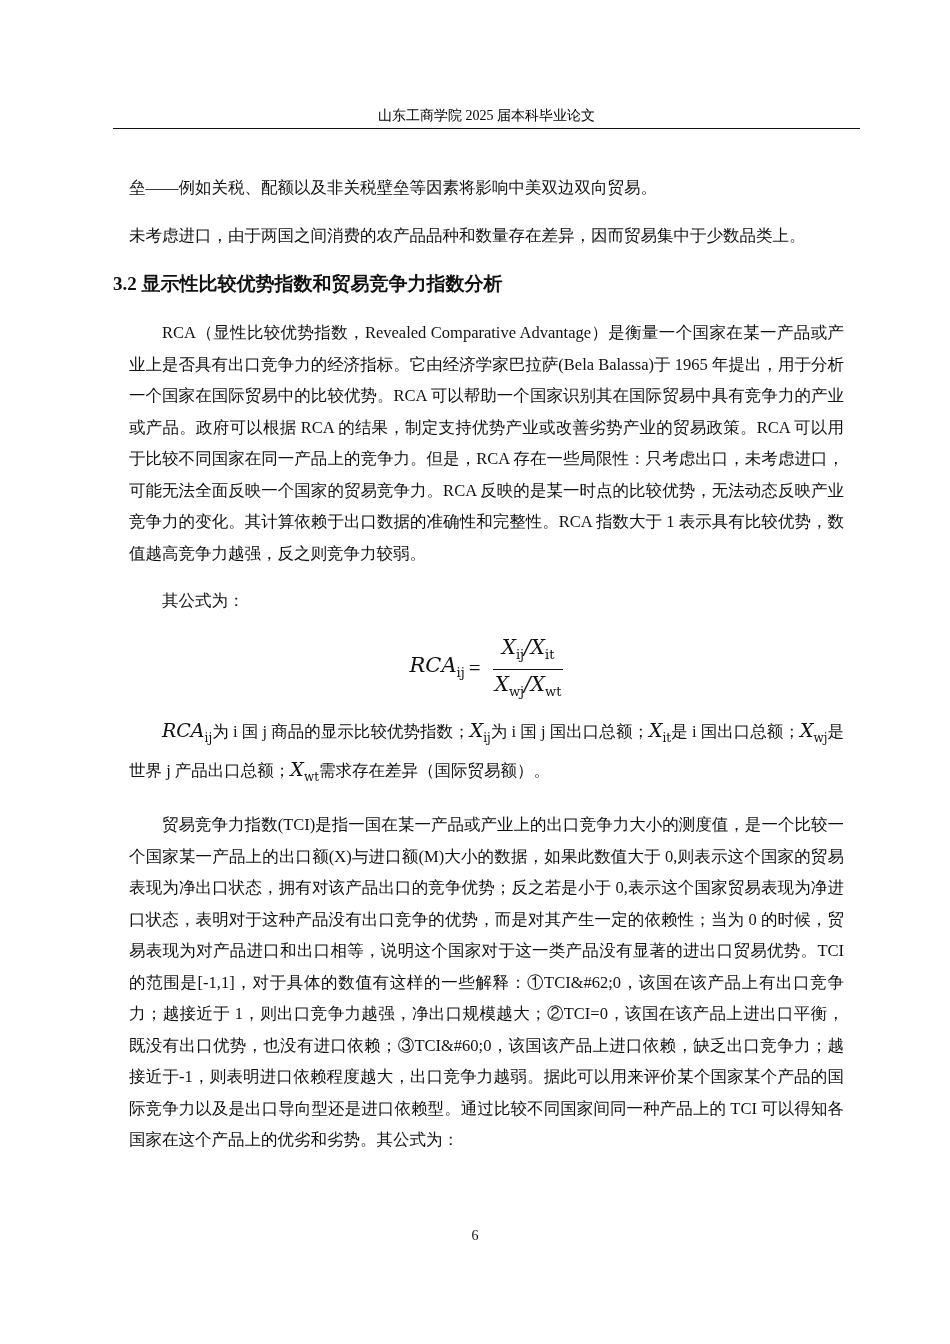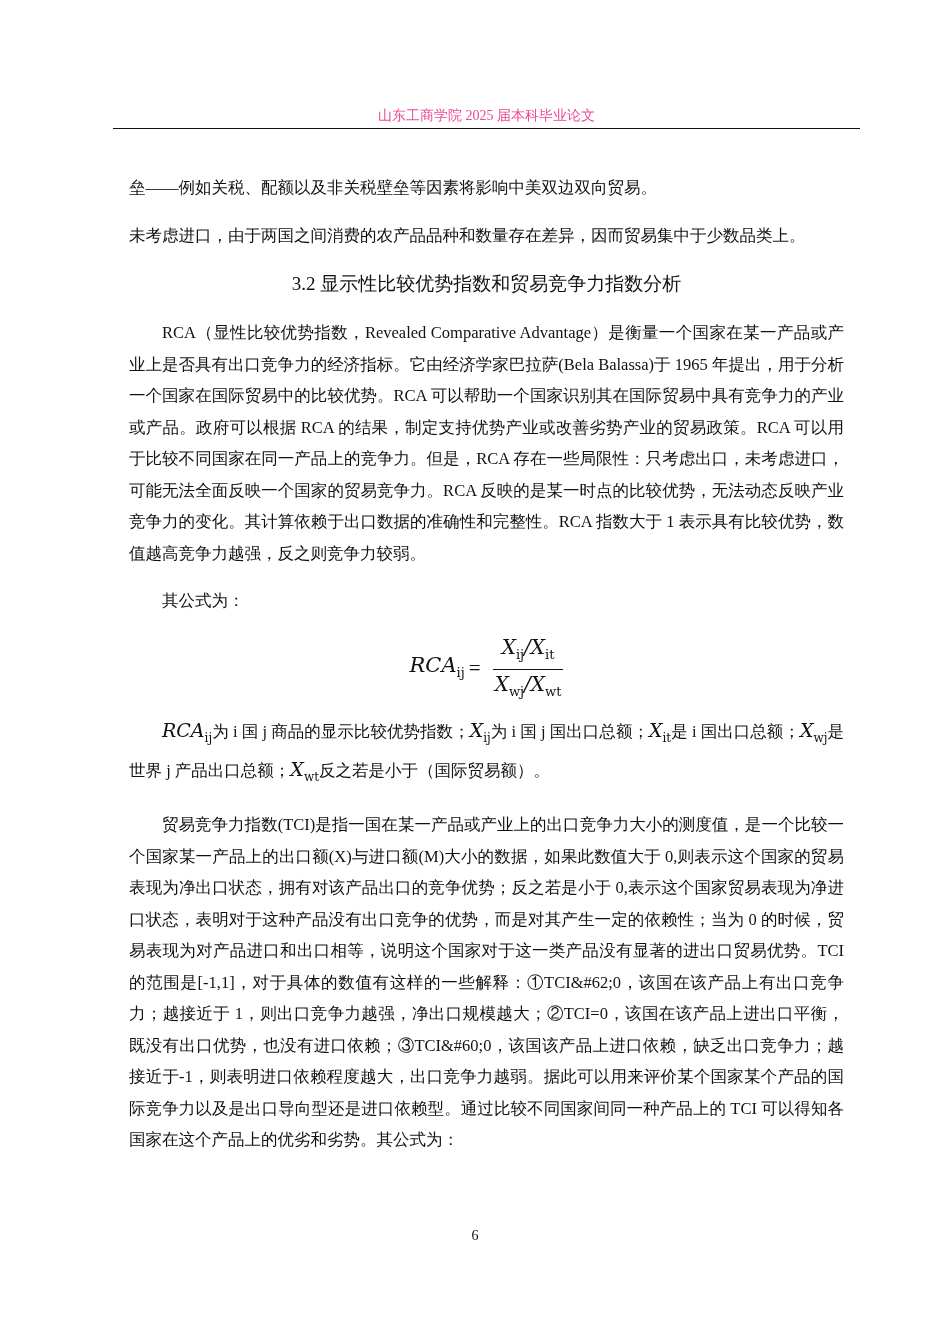--- a/index.html
+++ b/index.html
@@ -1,26 +1,26 @@
 <!DOCTYPE html>
 <html><head>
 <meta charset="utf-8">
 <style>
   html, body { margin:0; padding:0; background:#ffffff; }
   body { width:950px; height:1344px; position:relative; overflow:hidden;
          font-family:"Liberation Serif","DejaVu Serif",serif; color:#111; }
   .header { position:absolute; left:113px; top:107px; width:747px; text-align:center;
-            font-size:14px; color:#ec4899; }
+            font-size:14px; color:#000000; }
   .header-rule { position:absolute; left:113px; top:128px; width:747px; height:0;
                  border-top:1.5px solid #111; }
   .content { position:absolute; left:113px; top:156px; width:747px; font-size:16.5px; line-height:31.5px; }
   .p { margin:16px; text-align:justify; }
   .indent { text-indent:2em; }
-  h2 { font-family:"Liberation Serif","DejaVu Serif",serif; font-size:19px; font-weight:normal;
-       margin:12px 0 10px 0; line-height:34px;text-align:center; }
+  h2 { font-family:"Liberation Serif","DejaVu Serif",serif; font-size:19px; font-weight:bold;
+       margin:12px 0 10px 0; line-height:34px; }
   .formula { text-align:center; margin:4px 0 2px 0; height:66px; position:relative; }
   .formula .lhs { font-style:italic; font-size:21px; font-family:"DejaVu Serif",serif; }
   .formula sub { font-size:13px; font-style:normal; }
   .frac { display:inline-block; vertical-align:middle; text-align:center; margin-left:8px; }
   .frac .num, .frac .den { display:block; font-style:italic; font-size:20px; line-height:28px;
                            font-family:"DejaVu Serif",serif; padding:0 2px; }
   .frac .num { border-bottom:1.5px solid #111; }
   .frac sub { font-style:normal; font-size:13px; }
   .eq { font-size:21px; margin:0 4px; vertical-align:middle; }
   .formula-row { display:inline-flex; align-items:center; }
@@ -46,19 +46,19 @@
       <span class="lhs"><span>RCA</span><sub>ij</sub></span>
       <span class="eq">=</span>
       <span class="frac">
         <span class="num"><span>X</span><sub>ij</sub><span>/</span><span>X</span><sub>it</sub></span>
         <span class="den"><span>X</span><sub>wj</sub><span>/</span><span>X</span><sub>wt</sub></span>
       </span>
     </span>
   </div>
 
   <p class="p indent">
-    <span class="mv"><span>RCA</span><sub>ij</sub></span><span>为 i 国 j 商品的显示比较优势指数；</span><span class="mv"><span>X</span><sub>ij</sub></span><span>为 i 国 j 国出口总额；</span><span class="mv"><span>X</span><sub>it</sub></span><span>是 i 国出口总额；</span><span class="mv"><span>X</span><sub>wj</sub></span><span>是世界 j 产品出口总额；</span><span class="mv"><span>X</span><sub>wt</sub></span><span>反之若是小于（国际贸易额）。</span>
+    <span class="mv"><span>RCA</span><sub>ij</sub></span><span>为 i 国 j 商品的显示比较优势指数；</span><span class="mv"><span>X</span><sub>ij</sub></span><span>为 i 国 j 国出口总额；</span><span class="mv"><span>X</span><sub>it</sub></span><span>是 i 国出口总额；</span><span class="mv"><span>X</span><sub>wj</sub></span><span>是世界 j 产品出口总额；</span><span class="mv"><span>X</span><sub>wt</sub></span><span>需求存在差异（国际贸易额）。</span>
   </p>
 
   <p class="p indent">贸易竞争力指数(TCI)是指一国在某一产品或产业上的出口竞争力大小的测度值，是一个比较一个国家某一产品上的出口额(X)与进口额(M)大小的数据，如果此数值大于 0,则表示这个国家的贸易表现为净出口状态，拥有对该产品出口的竞争优势；反之若是小于 0,表示这个国家贸易表现为净进口状态，表明对于这种产品没有出口竞争的优势，而是对其产生一定的依赖性；当为 0 的时候，贸易表现为对产品进口和出口相等，说明这个国家对于这一类产品没有显著的进出口贸易优势。TCI 的范围是[-1,1]，对于具体的数值有这样的一些解释：①TCI&amp;#62;0，该国在该产品上有出口竞争力；越接近于 1，则出口竞争力越强，净出口规模越大；②TCI=0，该国在该产品上进出口平衡，既没有出口优势，也没有进口依赖；③TCI&amp;#60;0，该国该产品上进口依赖，缺乏出口竞争力；越接近于-1，则表明进口依赖程度越大，出口竞争力越弱。据此可以用来评价某个国家某个产品的国际竞争力以及是出口导向型还是进口依赖型。通过比较不同国家间同一种产品上的 TCI 可以得知各国家在这个产品上的优劣和劣势。其公式为：</p>
 </div>
 
 <div class="page-num">6</div>
 
 </body></html>

